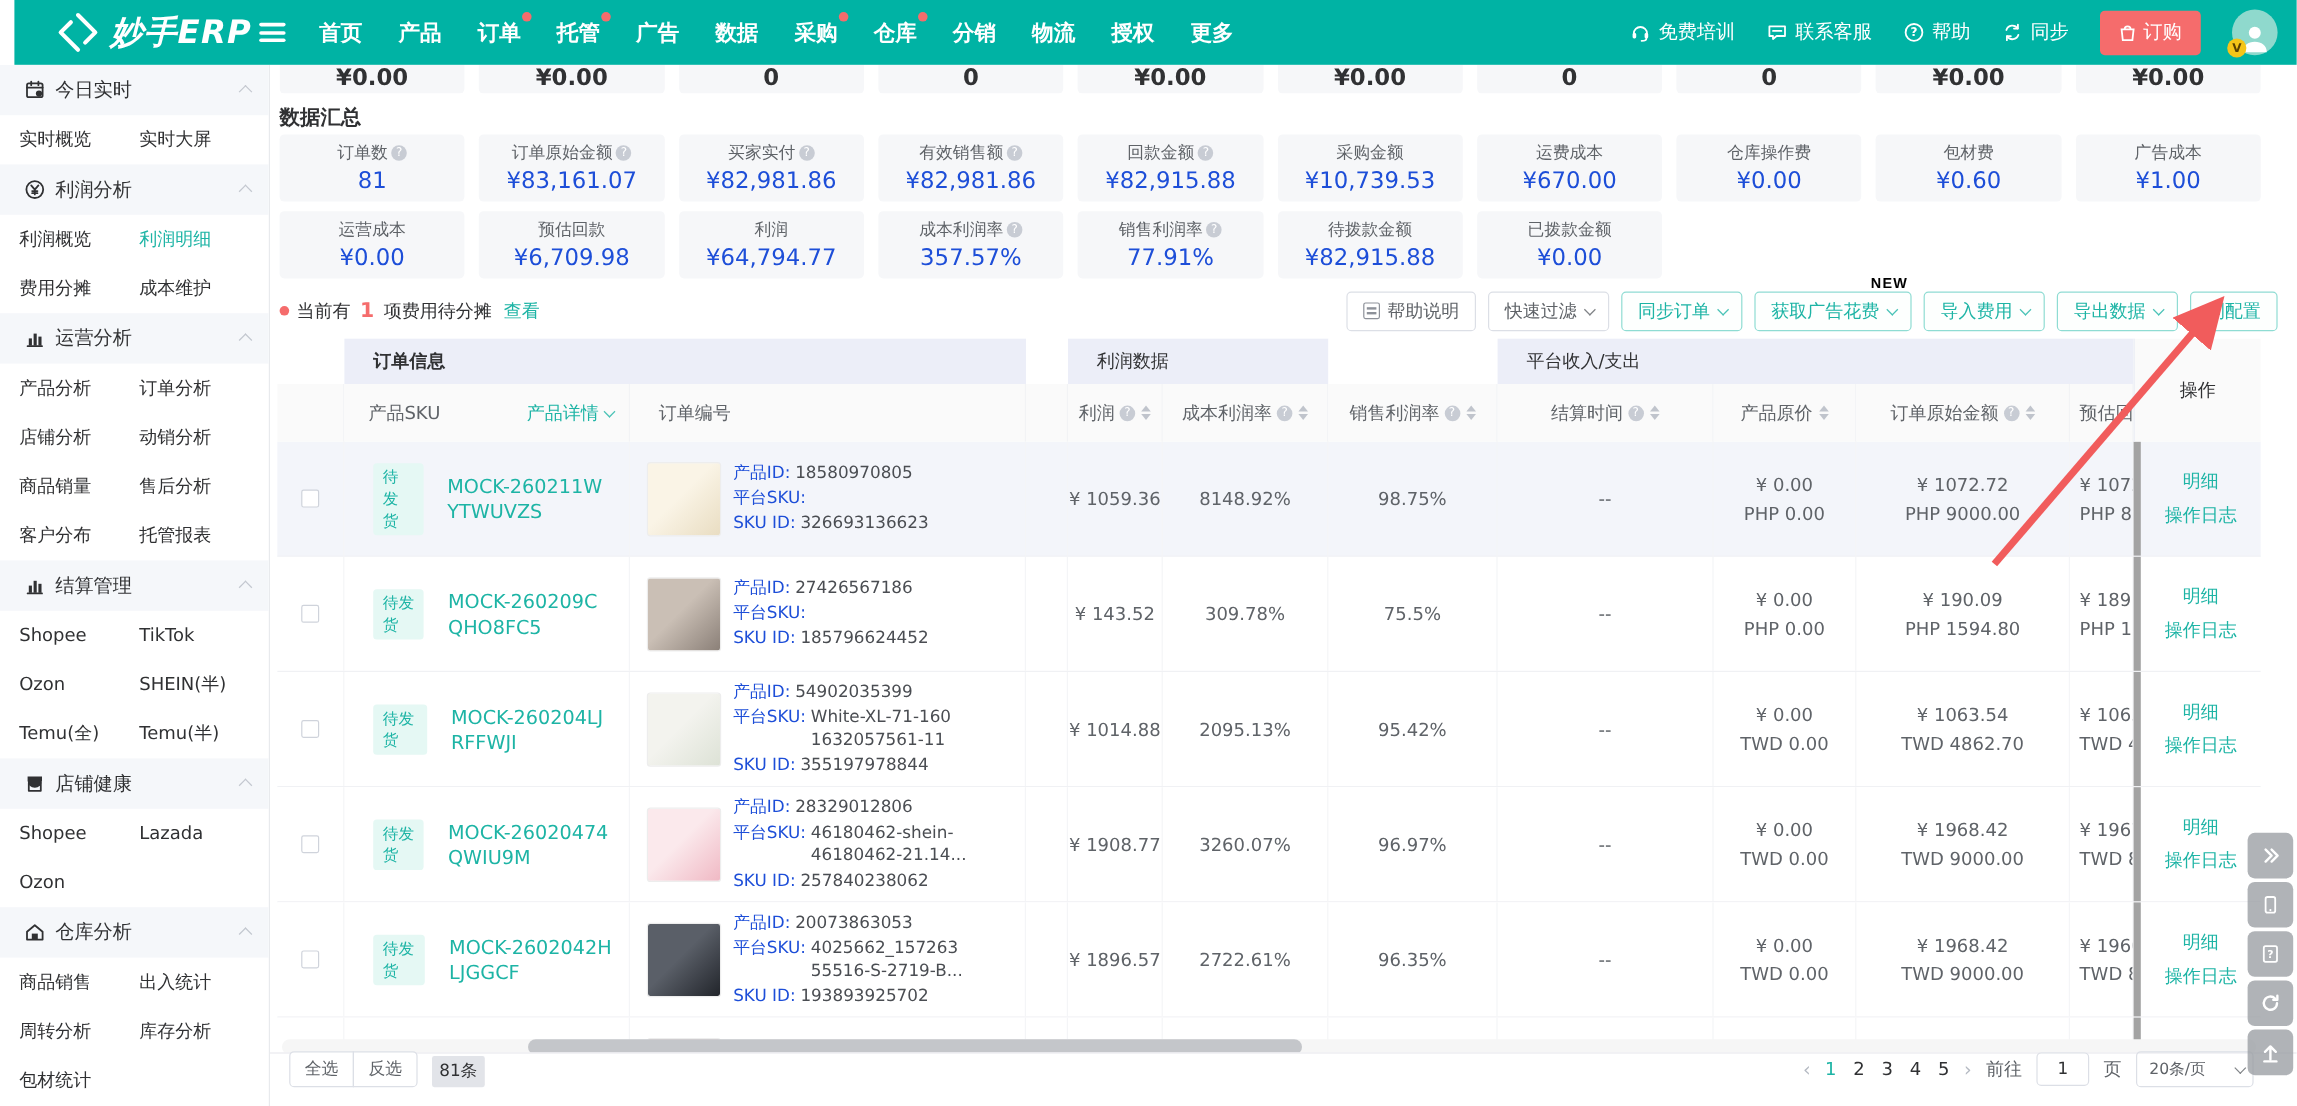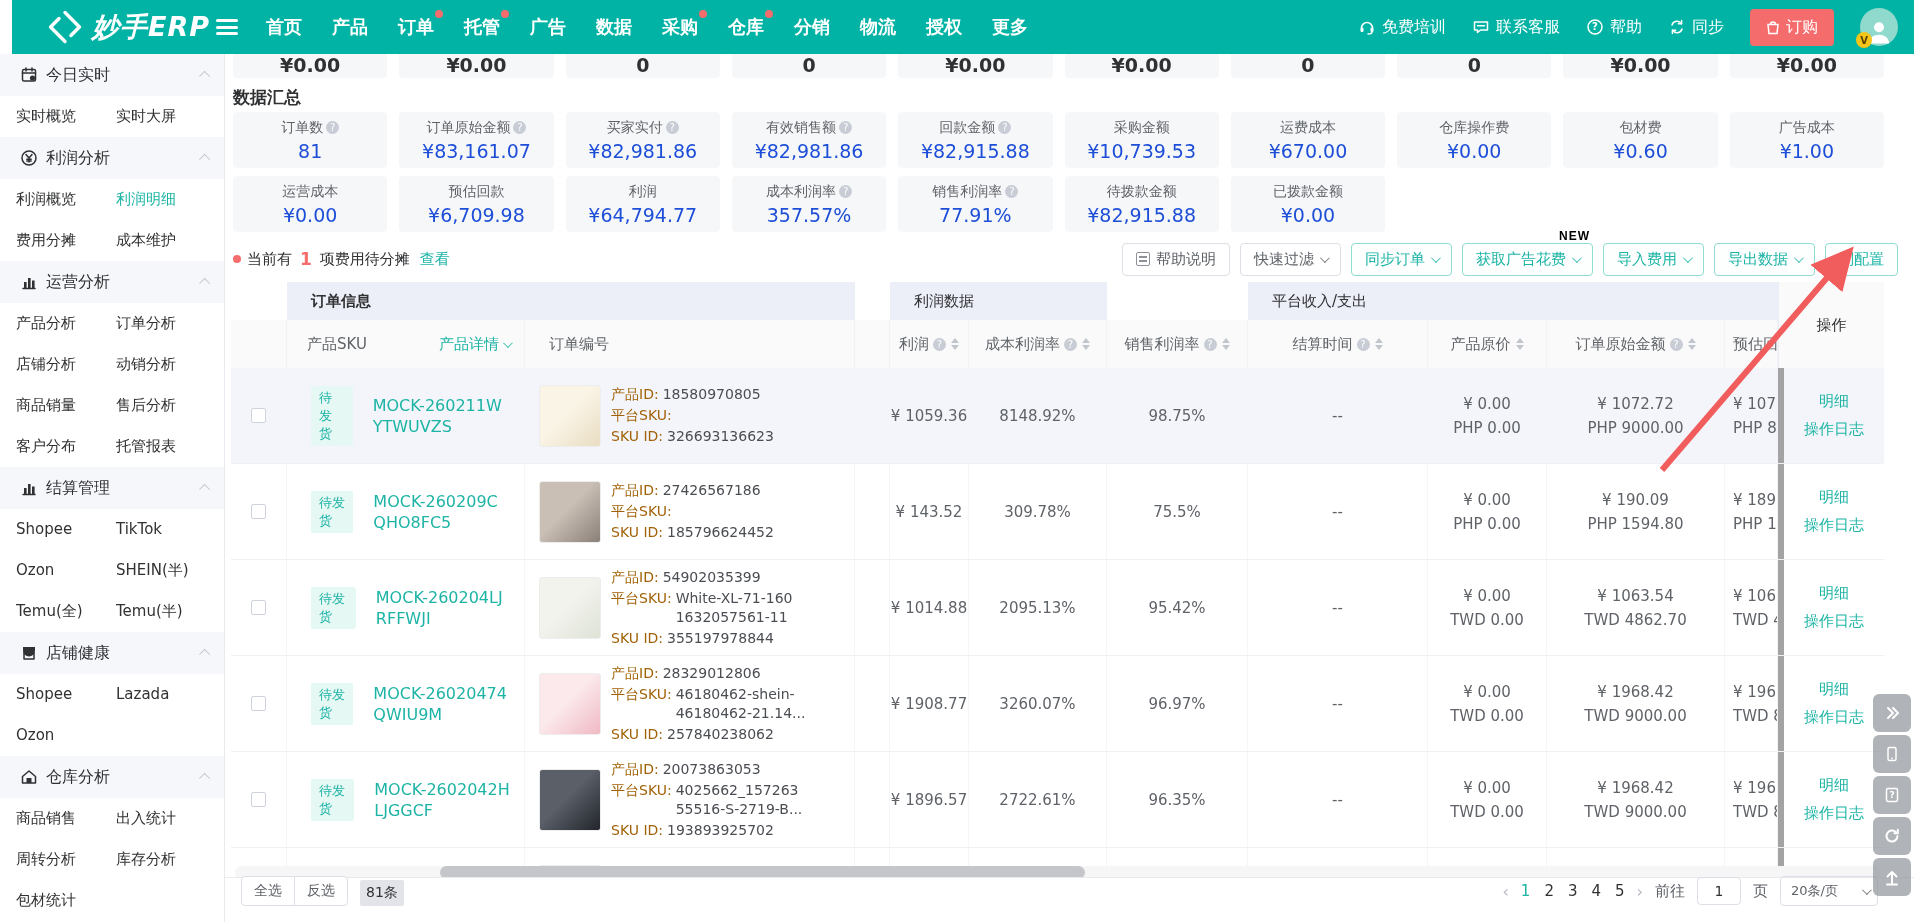--- a/index.html
+++ b/index.html
@@ -95,21 +95,21 @@
   .tcell { border-right:1px solid #f4f5f7; display:flex; align-items:center; justify-content:center;
     font-size:15px; color:#5f6368; overflow:hidden; }
   .cb { width:15px; height:15px; border:1px solid #cfd3db; border-radius:2px; background:#fff; cursor:pointer; }
   .order-cell { flex-direction:row; align-items:center; justify-content:center; gap:20px; padding:0 14px 0 24px; }
   .badge { background:#e5f8f4; color:#1db4a5; font-size:13px; padding:3px 8px; border-radius:3px; }
   .order-link { color:#1db4a5; font-size:16px; line-height:21px; word-break:break-all; cursor:pointer; }
   .sku-cell { justify-content:flex-start; gap:10px; padding:0 8px 0 14px; }
   .prod-img { width:62px; height:62px; flex:0 0 62px; border-radius:3px; border:1px solid #ededed; }
   .sku-lines { display:flex; flex-direction:column; gap:2px; font-size:14px; line-height:19px; min-width:0; }
   .skuline { display:flex; }
-  .skuline .lbl { color:#a16207; white-space:nowrap; margin-right:4px; }
+  .skuline .lbl { color:#1d4ed8; white-space:nowrap; margin-right:4px; }
   .skuline .val { color:#4a4d52; word-break:break-all; }
   .money-cell { flex-direction:column; gap:6px; line-height:18px; }
   .est-cell { justify-content:flex-start; padding-left:8px; }
   .est-cell .inner { display:flex; flex-direction:column; gap:6px; line-height:18px; white-space:nowrap; }
   .action-cell { flex-direction:column; gap:9px; border-left:6px solid #a3a3a3; border-right:none; }
   .action-cell .link { color:#1db4a5; font-size:15px; cursor:pointer; }
 
   .hscroll-track { position:absolute; left:4px; right:4px; bottom:2px; height:13px; border-radius:7px; background:#f6f6f6; }
   .hscroll-thumb { position:absolute; left:205px; width:645px; top:0; height:13px; border-radius:7px; background:#c4c6ca; cursor:pointer; }
 

